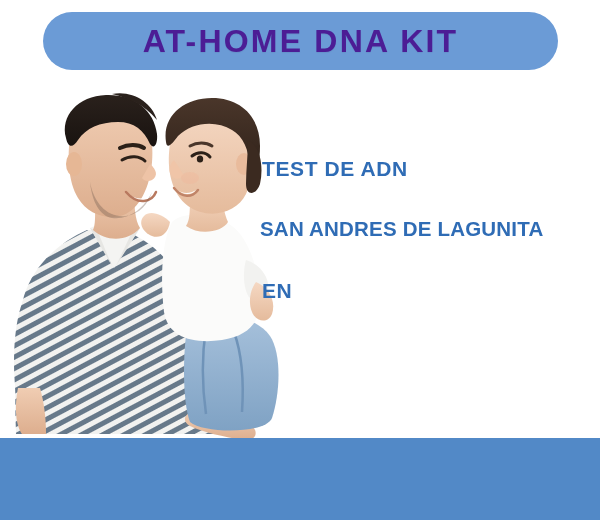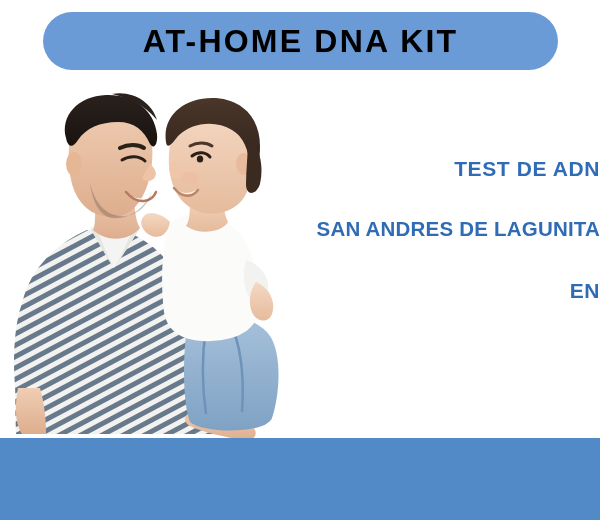--- a/index.html
+++ b/index.html
@@ -11,35 +11,35 @@
   }
   #canvas{position:absolute;inset:0;width:600px;height:520px;background:#fff;overflow:hidden;}
 
   
   #header-badge{
     position:absolute;left:43px;top:12px;width:515px;height:58px;
     background:#6b9bd6;border-radius:29px;
     display:flex;align-items:center;justify-content:center;
   }
   #header-badge-text{
-    color:#000000;font-weight:bold;font-size:32px;
+    color:#4c1d95;font-weight:bold;font-size:32px;
     letter-spacing:2.2px;line-height:1;white-space:nowrap;
     text-shadow:0 1px 1px rgba(0,0,0,.06);
   }
 
   
   #photo{
     position:absolute;left:-6px;top:82px;width:310px;height:368px;
   }
   #photo svg{display:block;width:100%;height:100%;}
 
   
   #heading-block{
     position:absolute;left:262px;top:158px;width:338px;
-    text-align:right;
+    text-align:left;
   }
   .heading-line{
     color:#2f6cb5;font-weight:bold;font-size:21px;
     letter-spacing:.6px;line-height:1;white-space:nowrap;
   }
   #heading-line-1{margin:0 0 0 0;}
   #heading-line-2{margin:40px 0 0 0;}
   #heading-line-3{margin:40px 0 0 -2px;font-size:20.5px;letter-spacing:.2px;}
 
   

